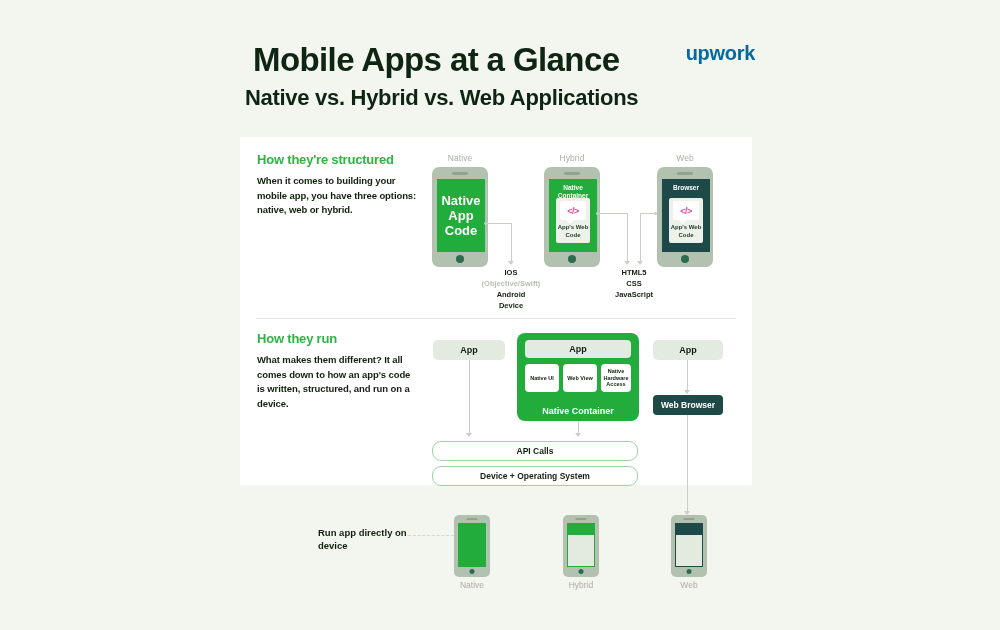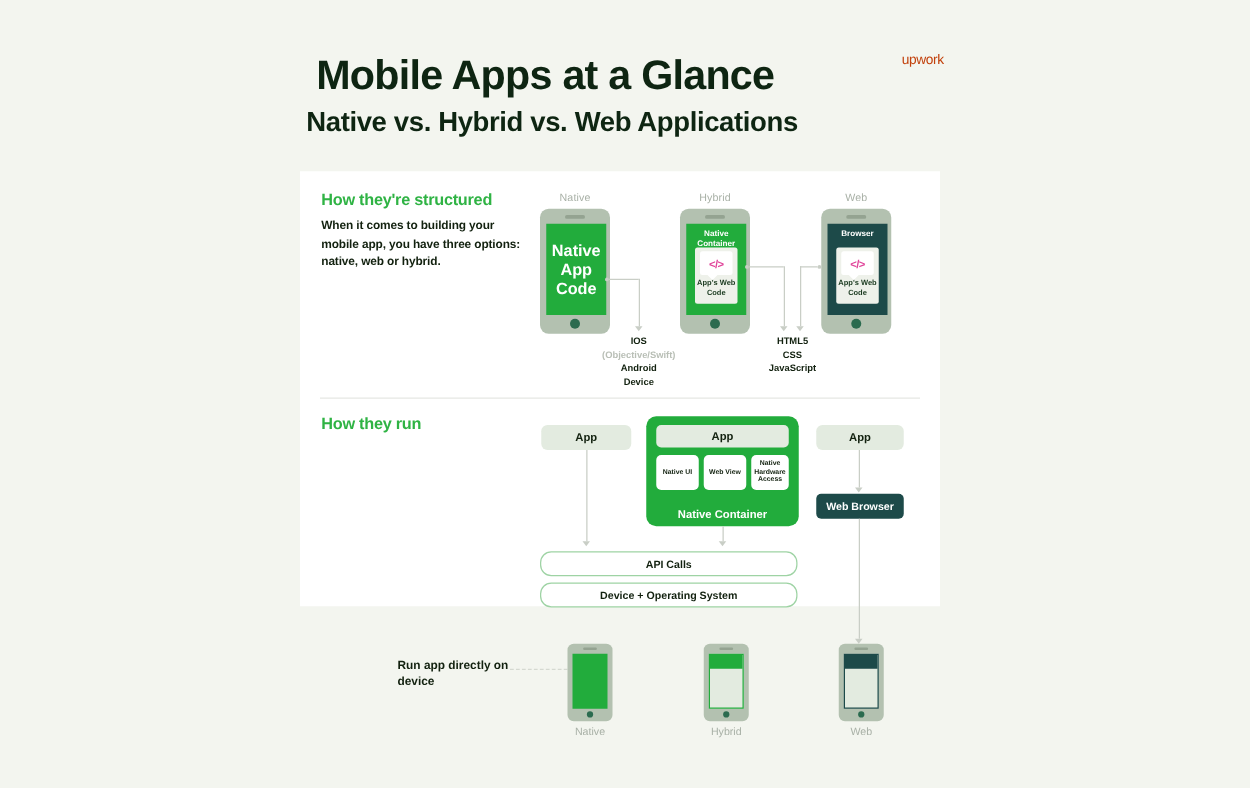--- a/index.html
+++ b/index.html
@@ -18,21 +18,21 @@
   .title{
     font-size:33px;font-weight:bold;color:#0e2512;letter-spacing:-0.6px;
     line-height:1.08;margin:8px;
   }
   .subtitle{
     font-size:22px;font-weight:bold;color:#0e2512;letter-spacing:-0.3px;
     margin:6px 0 0 0;line-height:1.1;
   }
   .logo{
     position:absolute;right:0;top:8px;
-    font-size:11px;font-weight:normal;color:#c2410c;letter-spacing:-0.3px;
+    font-size:20px;font-weight:bold;color:#0369a1;letter-spacing:-0.3px;
   }
   
   .card{
     position:absolute;left:240px;top:137px;width:512px;height:348px;
     background:#ffffff;
   }
   .divider{
     position:absolute;left:16px;top:181px;width:480px;height:1px;
     background:#e6e8e3;
   }
@@ -247,20 +247,21 @@
       <div>Android</div>
       <div>Device</div>
     </div>
     <div class="stack" style="left:334px;top:131px;">
       <div>HTML5</div>
       <div>CSS</div>
       <div>JavaScript</div>
     </div>
 
     <div class="sec-title" style="left:17px;top:194px;">How they run</div>
+    <div class="sec-body" style="left:17px;top:216px;width:155px;">What makes them different? It all comes down to how an app's code is written, structured, and run on a device.</div>
 
     <div class="apppill" style="left:193px;top:203px;width:72px;height:20px;">App</div>
     <div class="ln ln-v" style="left:229px;top:223px;height:73px;"></div>
     <div class="arrowhead" style="left:226px;top:296px;"></div>
 
     <div class="container-box" style="left:277px;top:196px;width:122px;height:88px;">
       <div class="inner-app">App</div>
       <div class="subbox" style="left:8px;width:34px;">Native UI</div>
       <div class="subbox" style="left:46px;width:34px;">Web View</div>
       <div class="subbox" style="left:84px;width:30px;">Native Hardware Access</div>

